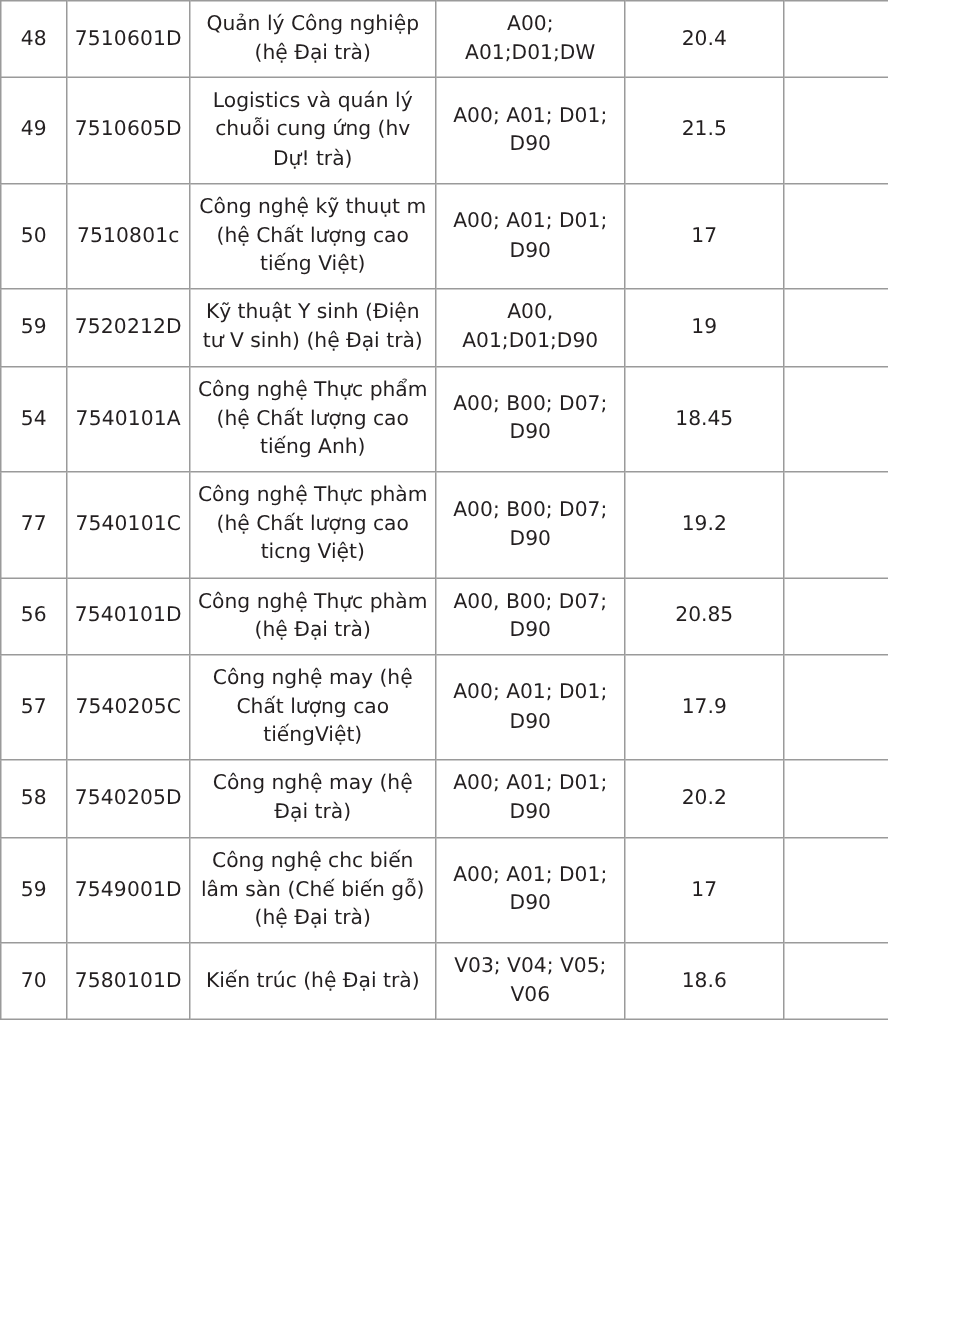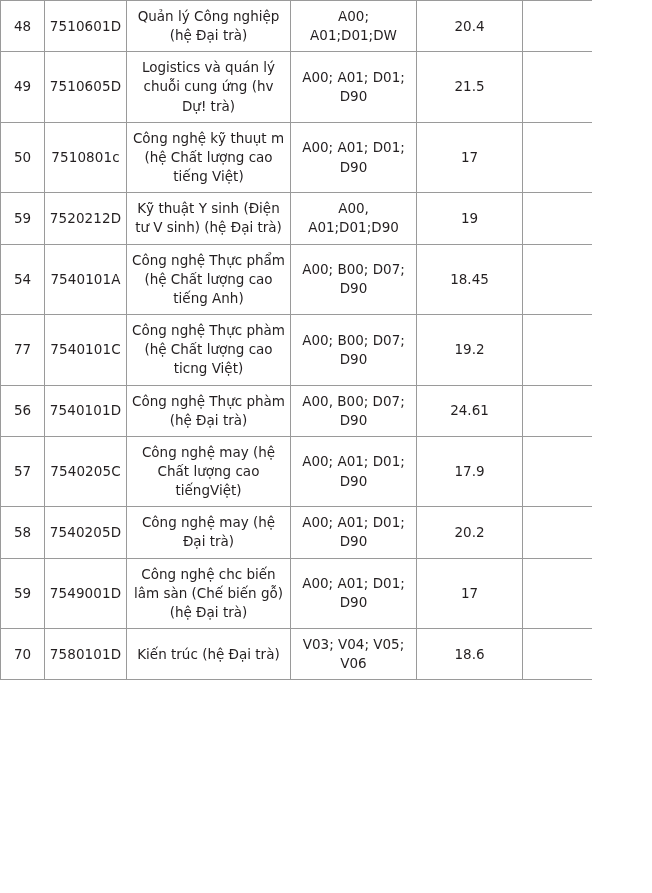--- a/index.html
+++ b/index.html
@@ -124,21 +124,21 @@
         <td class="group">A00; B00; D07; D90</td>
         <td class="score">19.2</td>
         <td class="note"></td>
       </tr>
 
       <tr>
         <td class="stt">56</td>
         <td class="code">7540101D</td>
         <td class="name">Công nghệ Thực phàm (hệ Đại trà)</td>
         <td class="group">A00, B00; D07; D90</td>
-        <td class="score">24.61</td>
+        <td class="score">20.85</td>
         <td class="note"></td>
       </tr>
 
       <tr>
         <td class="stt">57</td>
         <td class="code">7540205C</td>
         <td class="name">Công nghệ may (hệ Chất lượng cao tiếngViệt)</td>
         <td class="group">A00; A01; D01; D90</td>
         <td class="score">17.9</td>
         <td class="note"></td>

